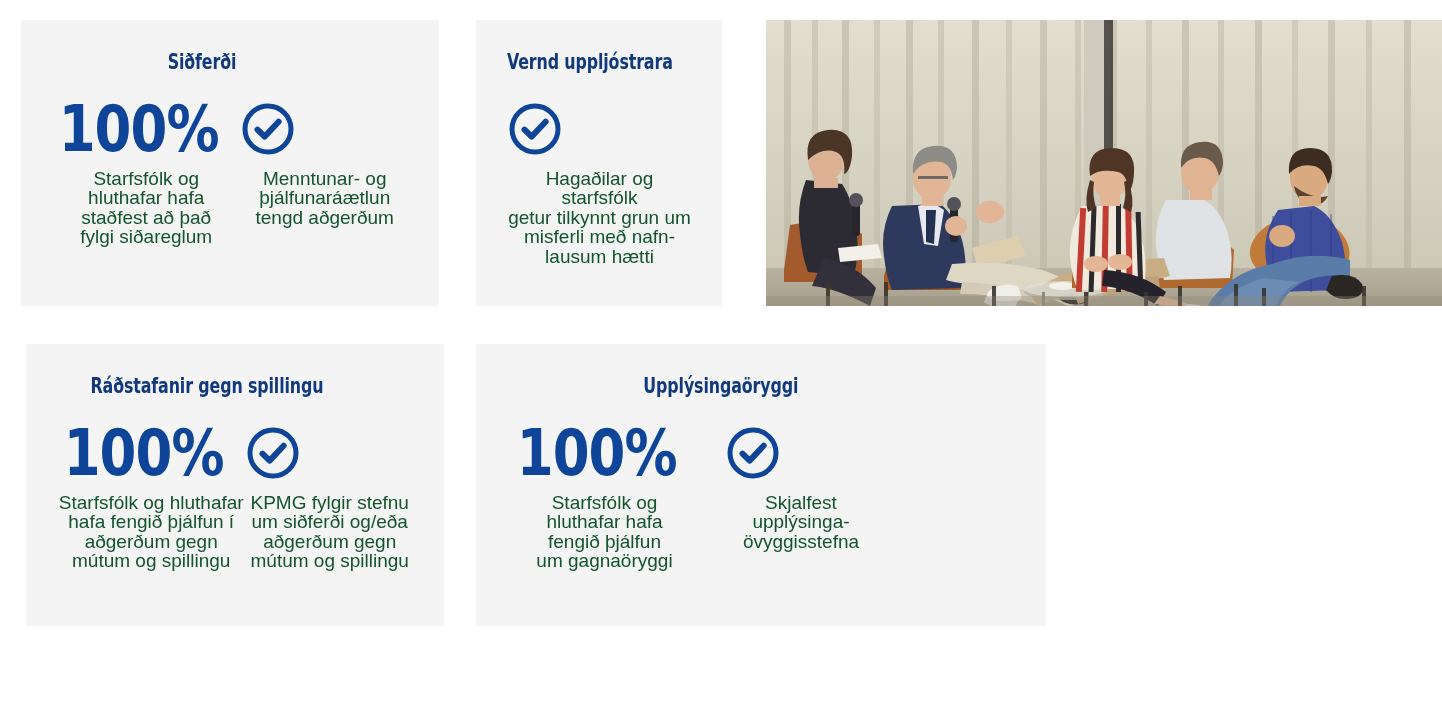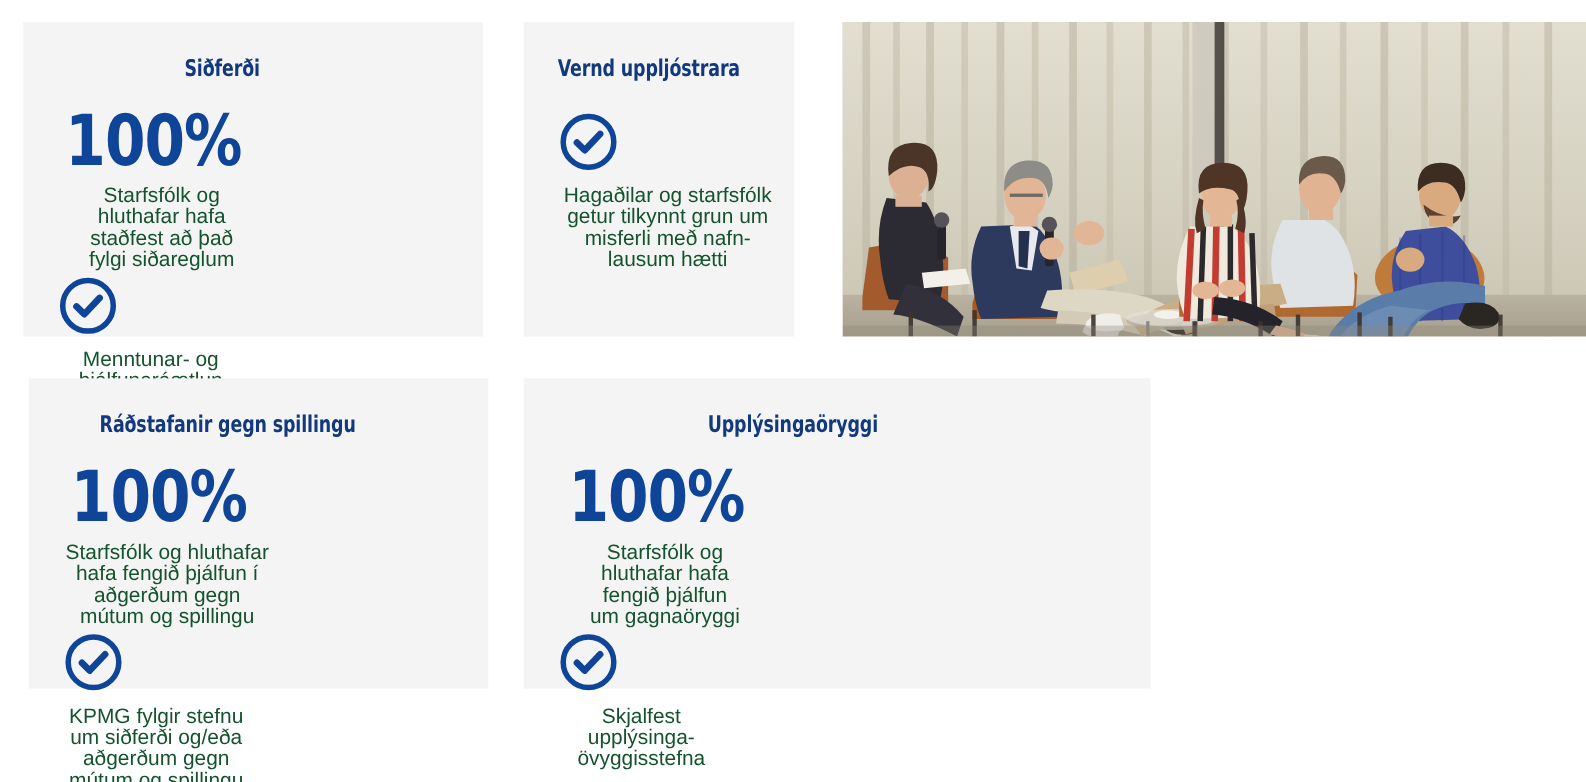--- a/index.html
+++ b/index.html
@@ -49,21 +49,20 @@
     letter-spacing: -0.15px;
     margin: 0;
     transform: scaleX(0.84);
     transform-origin: left center;
     white-space: nowrap;
   }
 
   .cols {
     display: flex;
     align-items: flex-start;
-    flex-direction: column;
   }
 
   .col { box-sizing: border-box; }
 
   
   .stat {
     color: #0e4598;
     font-family: "Liberation Sans Narrow", "DejaVu Sans Condensed", "Liberation Sans", sans-serif;
     font-weight: 700;
     font-size: 64px;
@@ -208,21 +207,21 @@
 
         <div class="col" style="width:195px;">
           <div class="stat">100%</div>
           <div class="gap-after-stat"></div>
           <p class="blurb">Starfsfólk og
 hluthafar hafa
 fengið þjálfun
 um gagnaöryggi</p>
         </div>
 
-        <div class="col" style="width:152px;">
+        <div class="col" style="width:152px;margin-left:23px;">
           <span class="check-icon">
             <svg viewBox="0 0 56 56" aria-hidden="true">
               <circle cx="28" cy="28" r="23" fill="none" stroke="#0e4598" stroke-width="5"></circle>
               <path d="M17.5 28.6 L24.6 35.6 L38.6 20.8" fill="none" stroke="#0e4598" stroke-width="6" stroke-linecap="round" stroke-linejoin="round"></path>
             </svg>
           </span>
           <div class="gap-after-icon"></div>
           <p class="blurb">Skjalfest
 upplýsinga-
 övyggisstefna</p>

